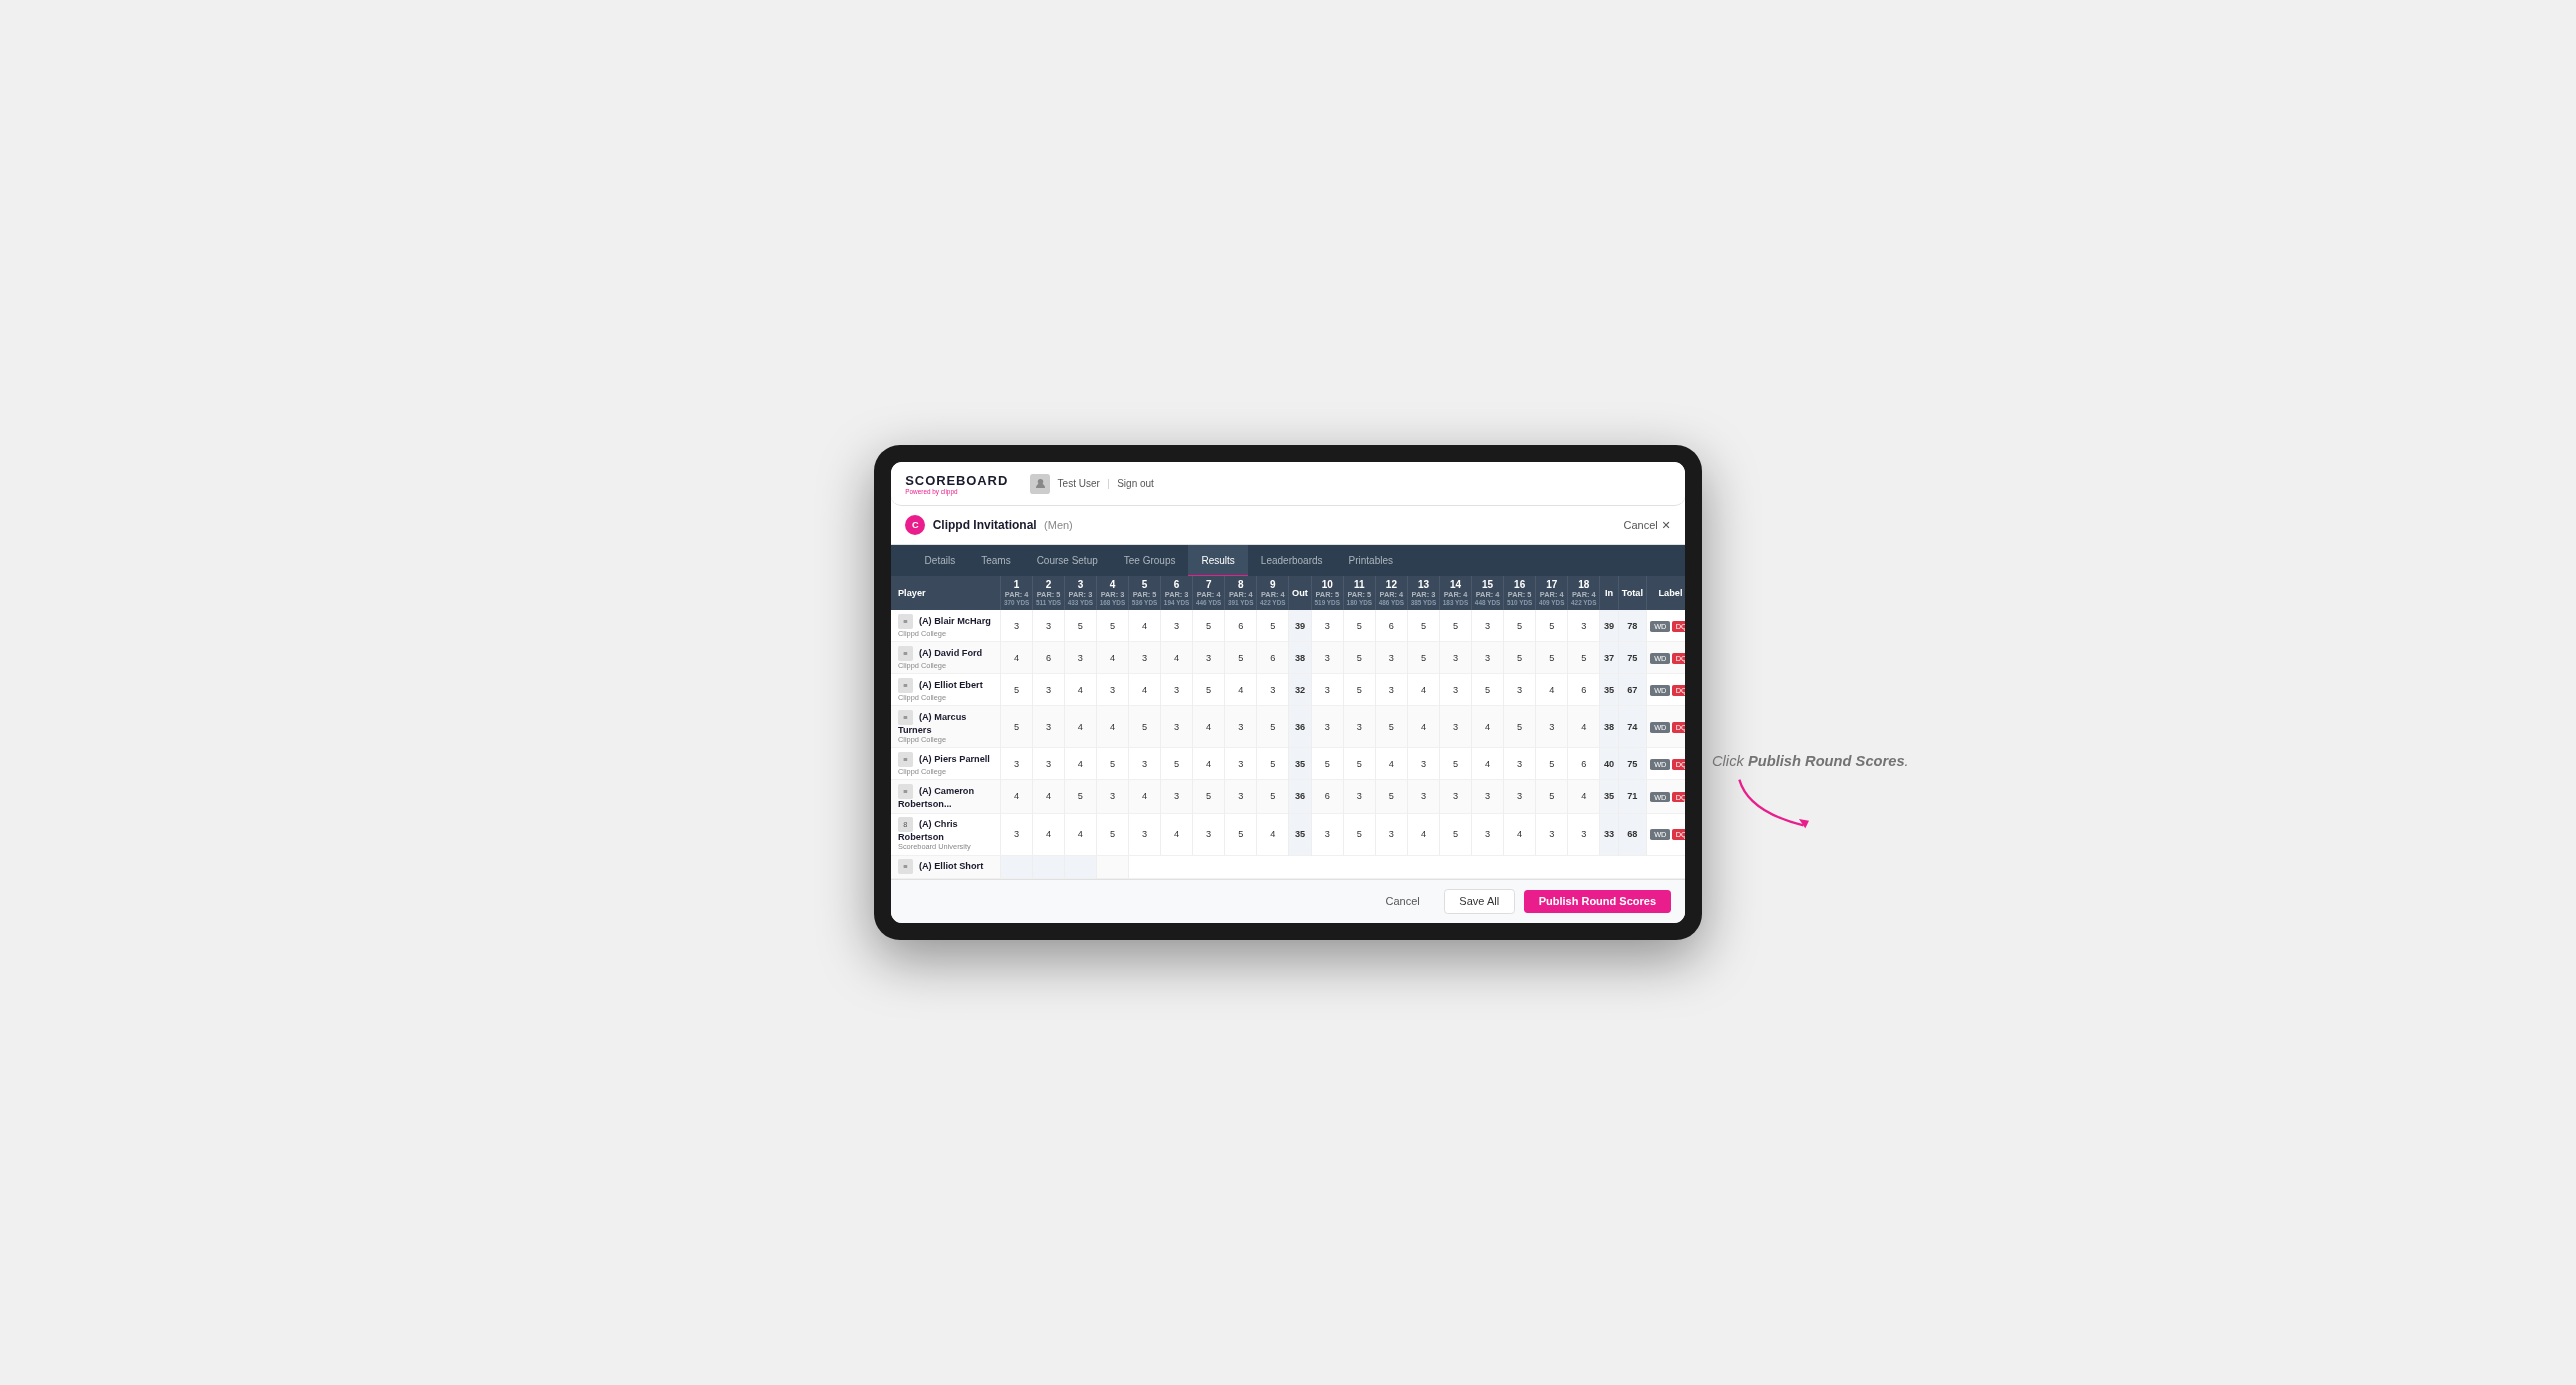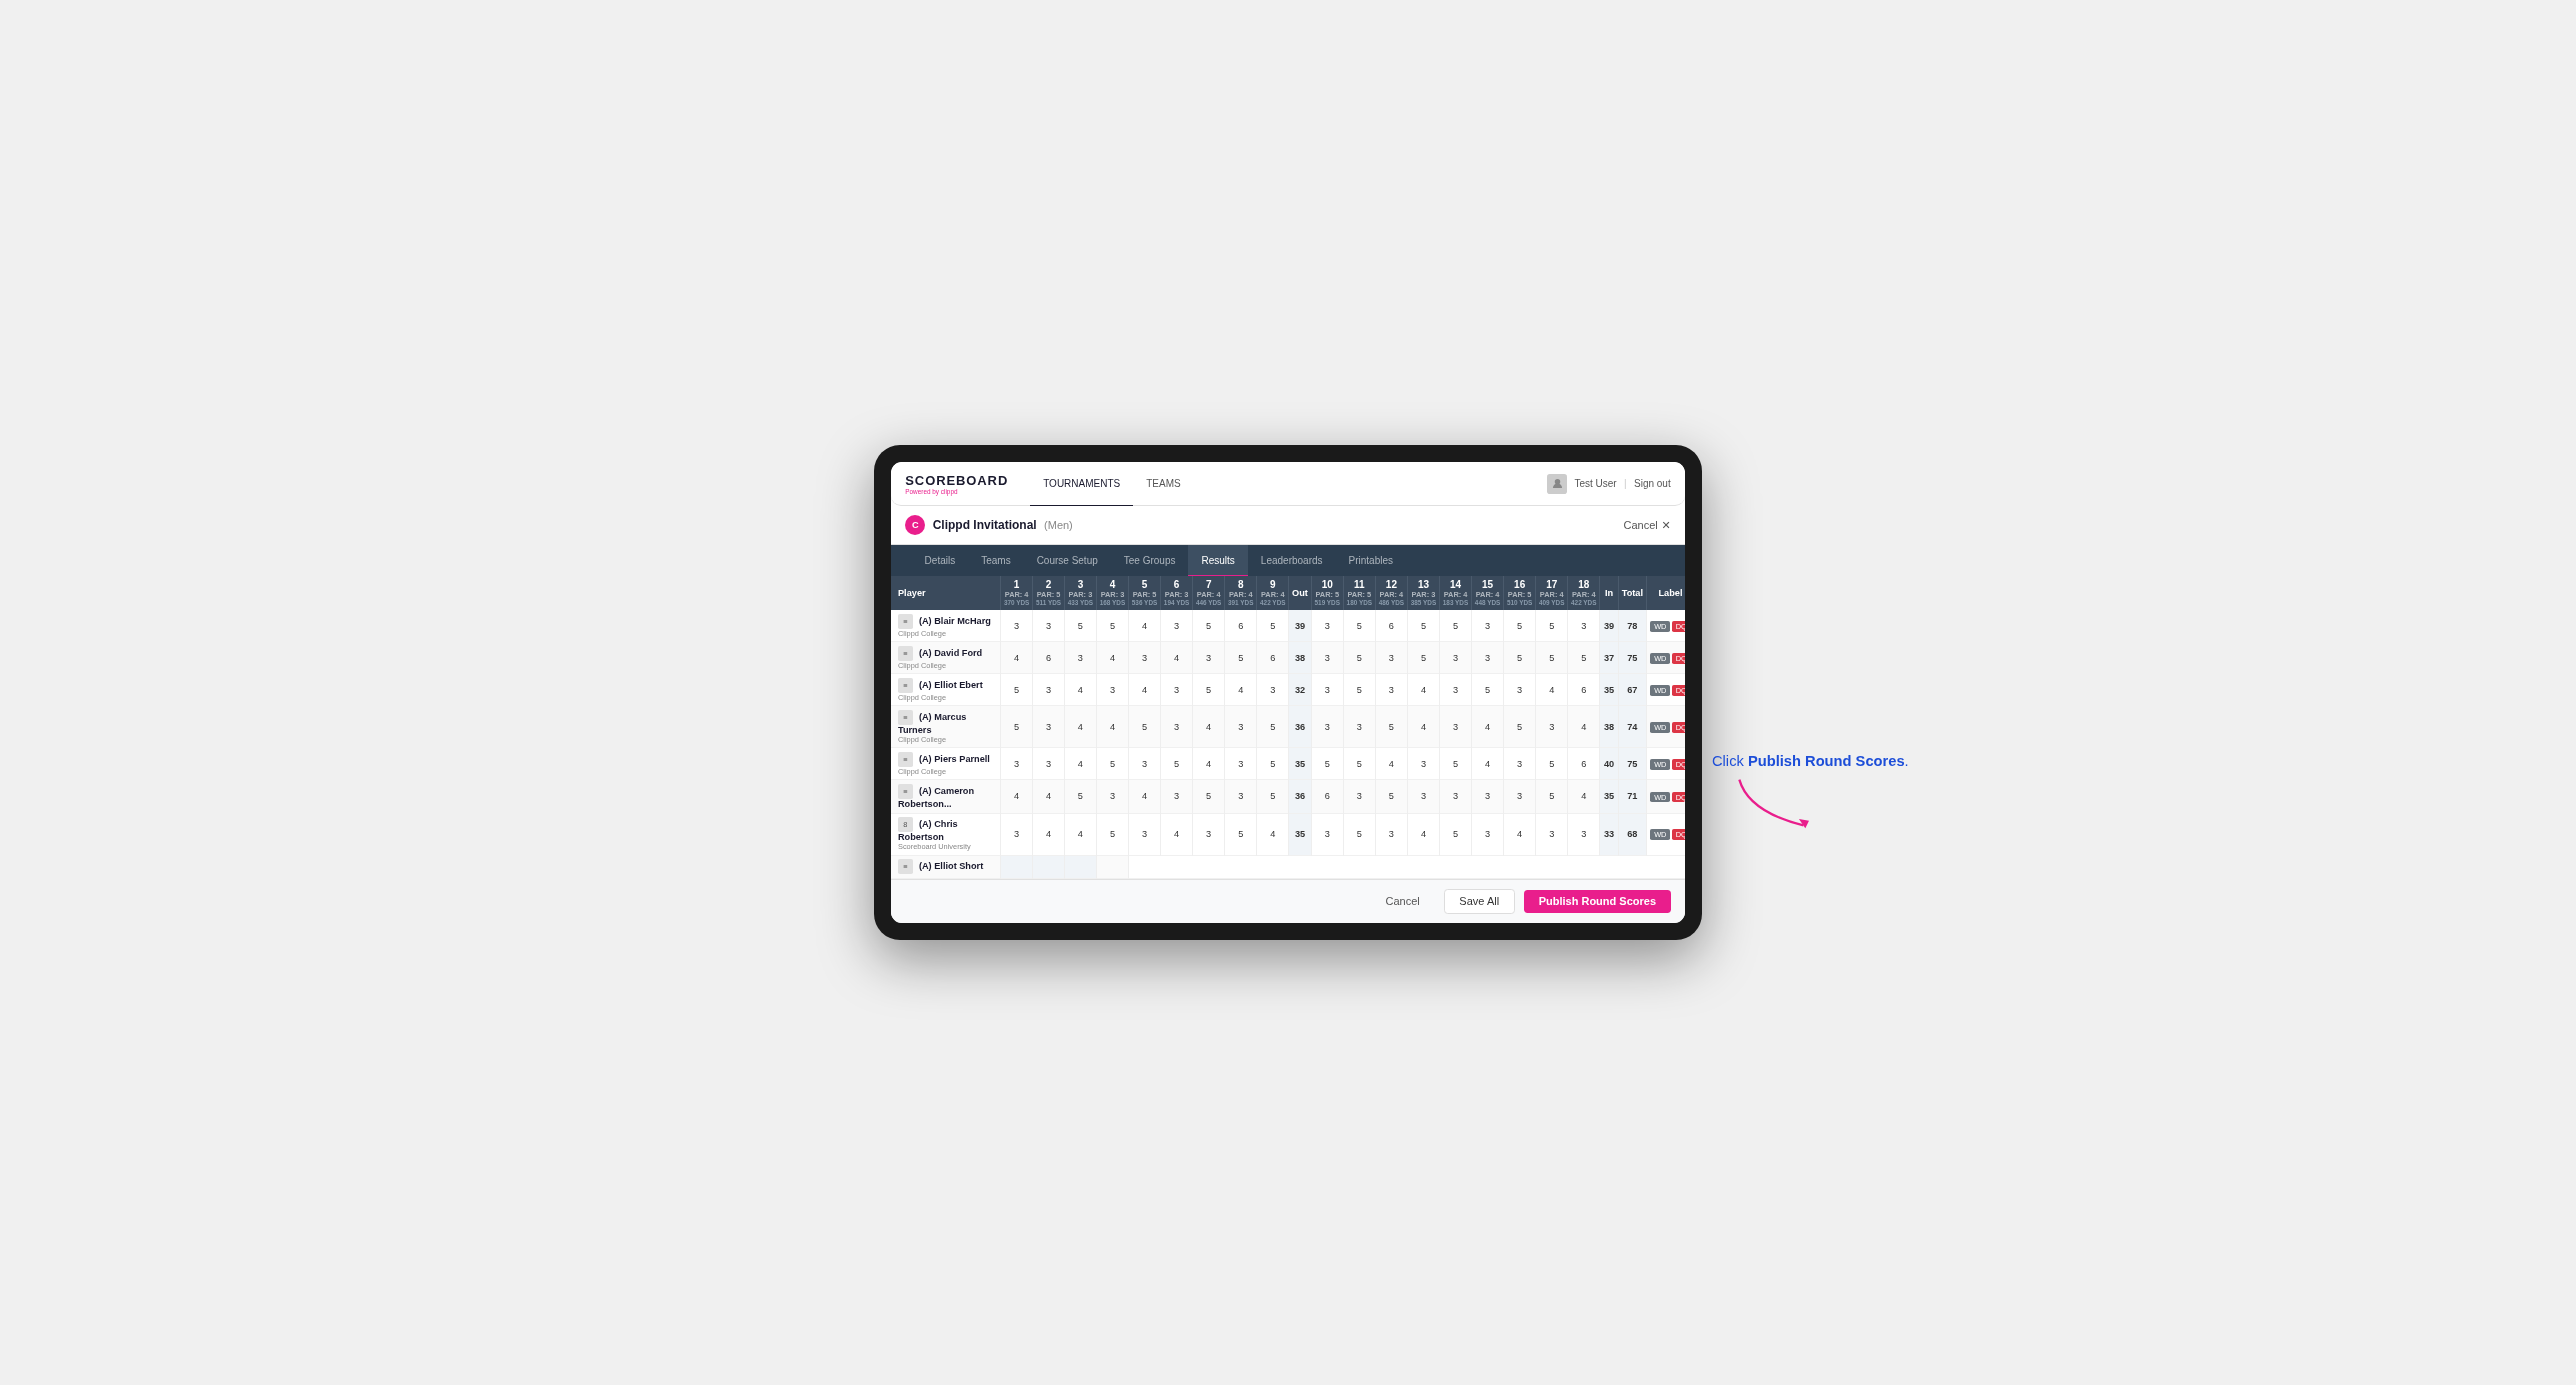--- a/index.html
+++ b/index.html
@@ -362,22 +362,23 @@
       position: absolute;
       right: -212px;
       bottom: 110px;
       width: 202px;
       display: flex;
       flex-direction: column;
       align-items: flex-start;
     }
     .annotation-text {
       font-size: 14.7px;
-      color: #1d4ed8;
+      color: #737373;
       line-height: 1.3;
+      font-style: italic;
     }
     .annotation-text strong {
       font-weight: 800;
     }
     .arrow-svg {
       margin-top: 3.7px;
       margin-left: 18.4px;
     }
   </style>
 </head>
@@ -386,24 +387,20 @@
 <div class="outer-wrapper">
   <div class="tablet-frame">
     <div class="tablet-screen">
 
       <div class="top-nav">
         <div class="logo-area">
           <span class="logo-text">SCOREBOARD</span>
           <span class="powered-by">
             <span>Powered by</span> <span style="color:#e91e8c;">clippd</span>
           </span>
-        </div>
-        <div class="nav-links">
-          <a class="nav-link active">TOURNAMENTS</a>
-          <a class="nav-link">TEAMS</a>
         </div>
         <div class="nav-right">
           <div class="user-avatar">
             <svg width="11" height="11" viewBox="0 0 12 12">
                 <circle cx="6" cy="4" r="3" fill="#888"></circle>
                 <path d="M1 11c0-2.8 2.2-5 5-5s5 2.2 5 5" fill="#888"></path>
               </svg>
           </div>
           <span>Test User</span>
           <span style="color:#ccc">|</span>

